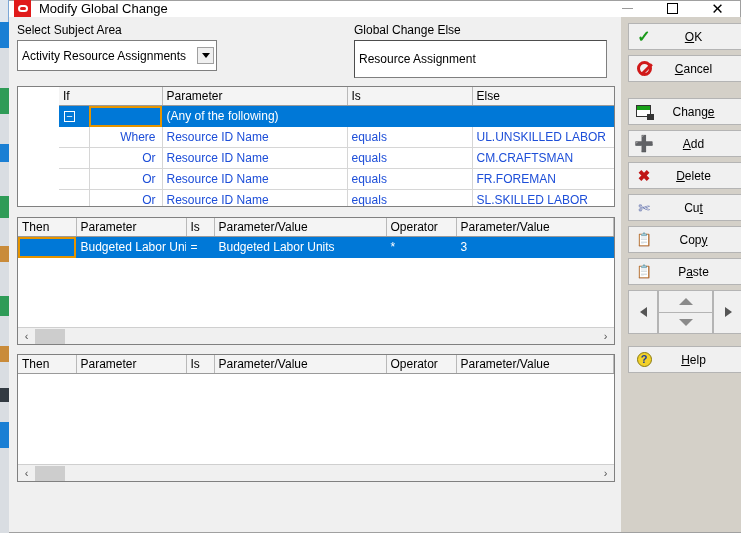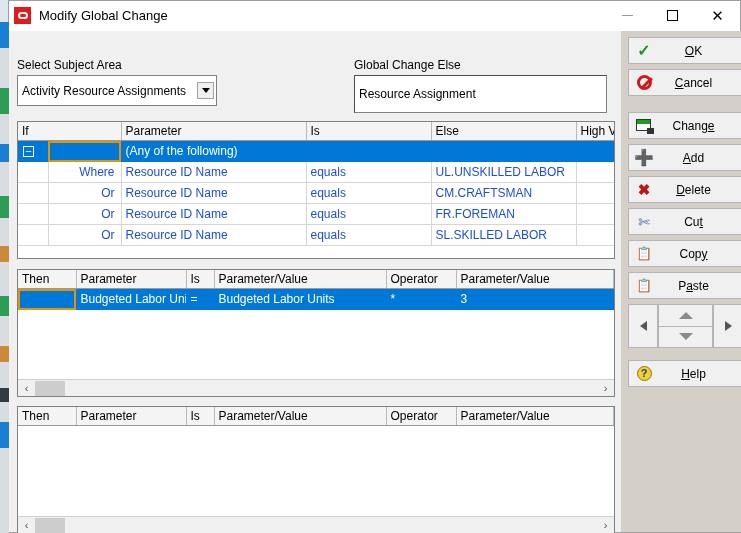--- a/index.html
+++ b/index.html
@@ -29,21 +29,21 @@
   #dialog {
     position: absolute; left: 9px; top: 0; width: 732px; height: 533px;
     background: #d4d0c8;
     border: 1px solid #a0a0a0;
     border-left: none;
     display: flex; flex-direction: column;
   }
 
   
   .titlebar {
-    height: 30px; background: #ffffff;
+    height: 16px; background: #ffffff;
     display: flex; align-items: center;
     flex: 0 0 auto;
     border-bottom: 1px solid #ffffff;
   }
   .title-icon {
     width: 17px; height: 17px; margin-left: 5px; margin-right: 8px;
     background: #e01b1b;
     display: flex; align-items: center; justify-content: center;
     flex: 0 0 auto;
   }
@@ -85,21 +85,20 @@
     background: #d4d0c8;
     padding: 6px 6px 0 6px;
     display: flex; flex-direction: column;
     border-left: 1px solid #d4d0c8;
   }
 
   
   .fields-row {
     display: flex; flex-direction: row; flex: 0 0 auto;
     margin-bottom: 8px;
-    margin-top: 21px;
   }
   .field-block { display: flex; flex-direction: column; }
   .fb-subject { width: 200px; }
   .fb-gcn { width: 253px; margin-left: 137px; }
   .field-label {
     font-size: 12px; color: #000; margin-bottom: 3px; line-height: 14px;
   }
   .combo {
     height: 31px; background: #ffffff;
     border: 1px solid #7f7f7f;
@@ -131,21 +130,21 @@
   }
 
   
   .panel {
     background: #ffffff;
     border: 1px solid #808080;
     display: flex; flex-direction: column;
     overflow: hidden;
     min-height: 0;
   }
-  .panel-if   { height: 138px; flex: 0 0 auto; }
+  .panel-if   { height: 121px; flex: 0 0 auto; padding-left: 41px; }
   .panel-then { height: 128px; flex: 0 0 auto; margin-top: 10px; }
   .panel-else { height: 128px; flex: 0 0 auto; margin-top: 9px; }
 
   .grid { width: 100%; border-collapse: collapse; table-layout: fixed; }
   .grid th {
     background: #f4f4f4;
     border-right: 1px solid #b9b9b9;
     border-bottom: 1px solid #9a9a9a;
     font-weight: normal; font-size: 12px; color: #000;
     text-align: left; padding: 2px 0 2px 4px;

